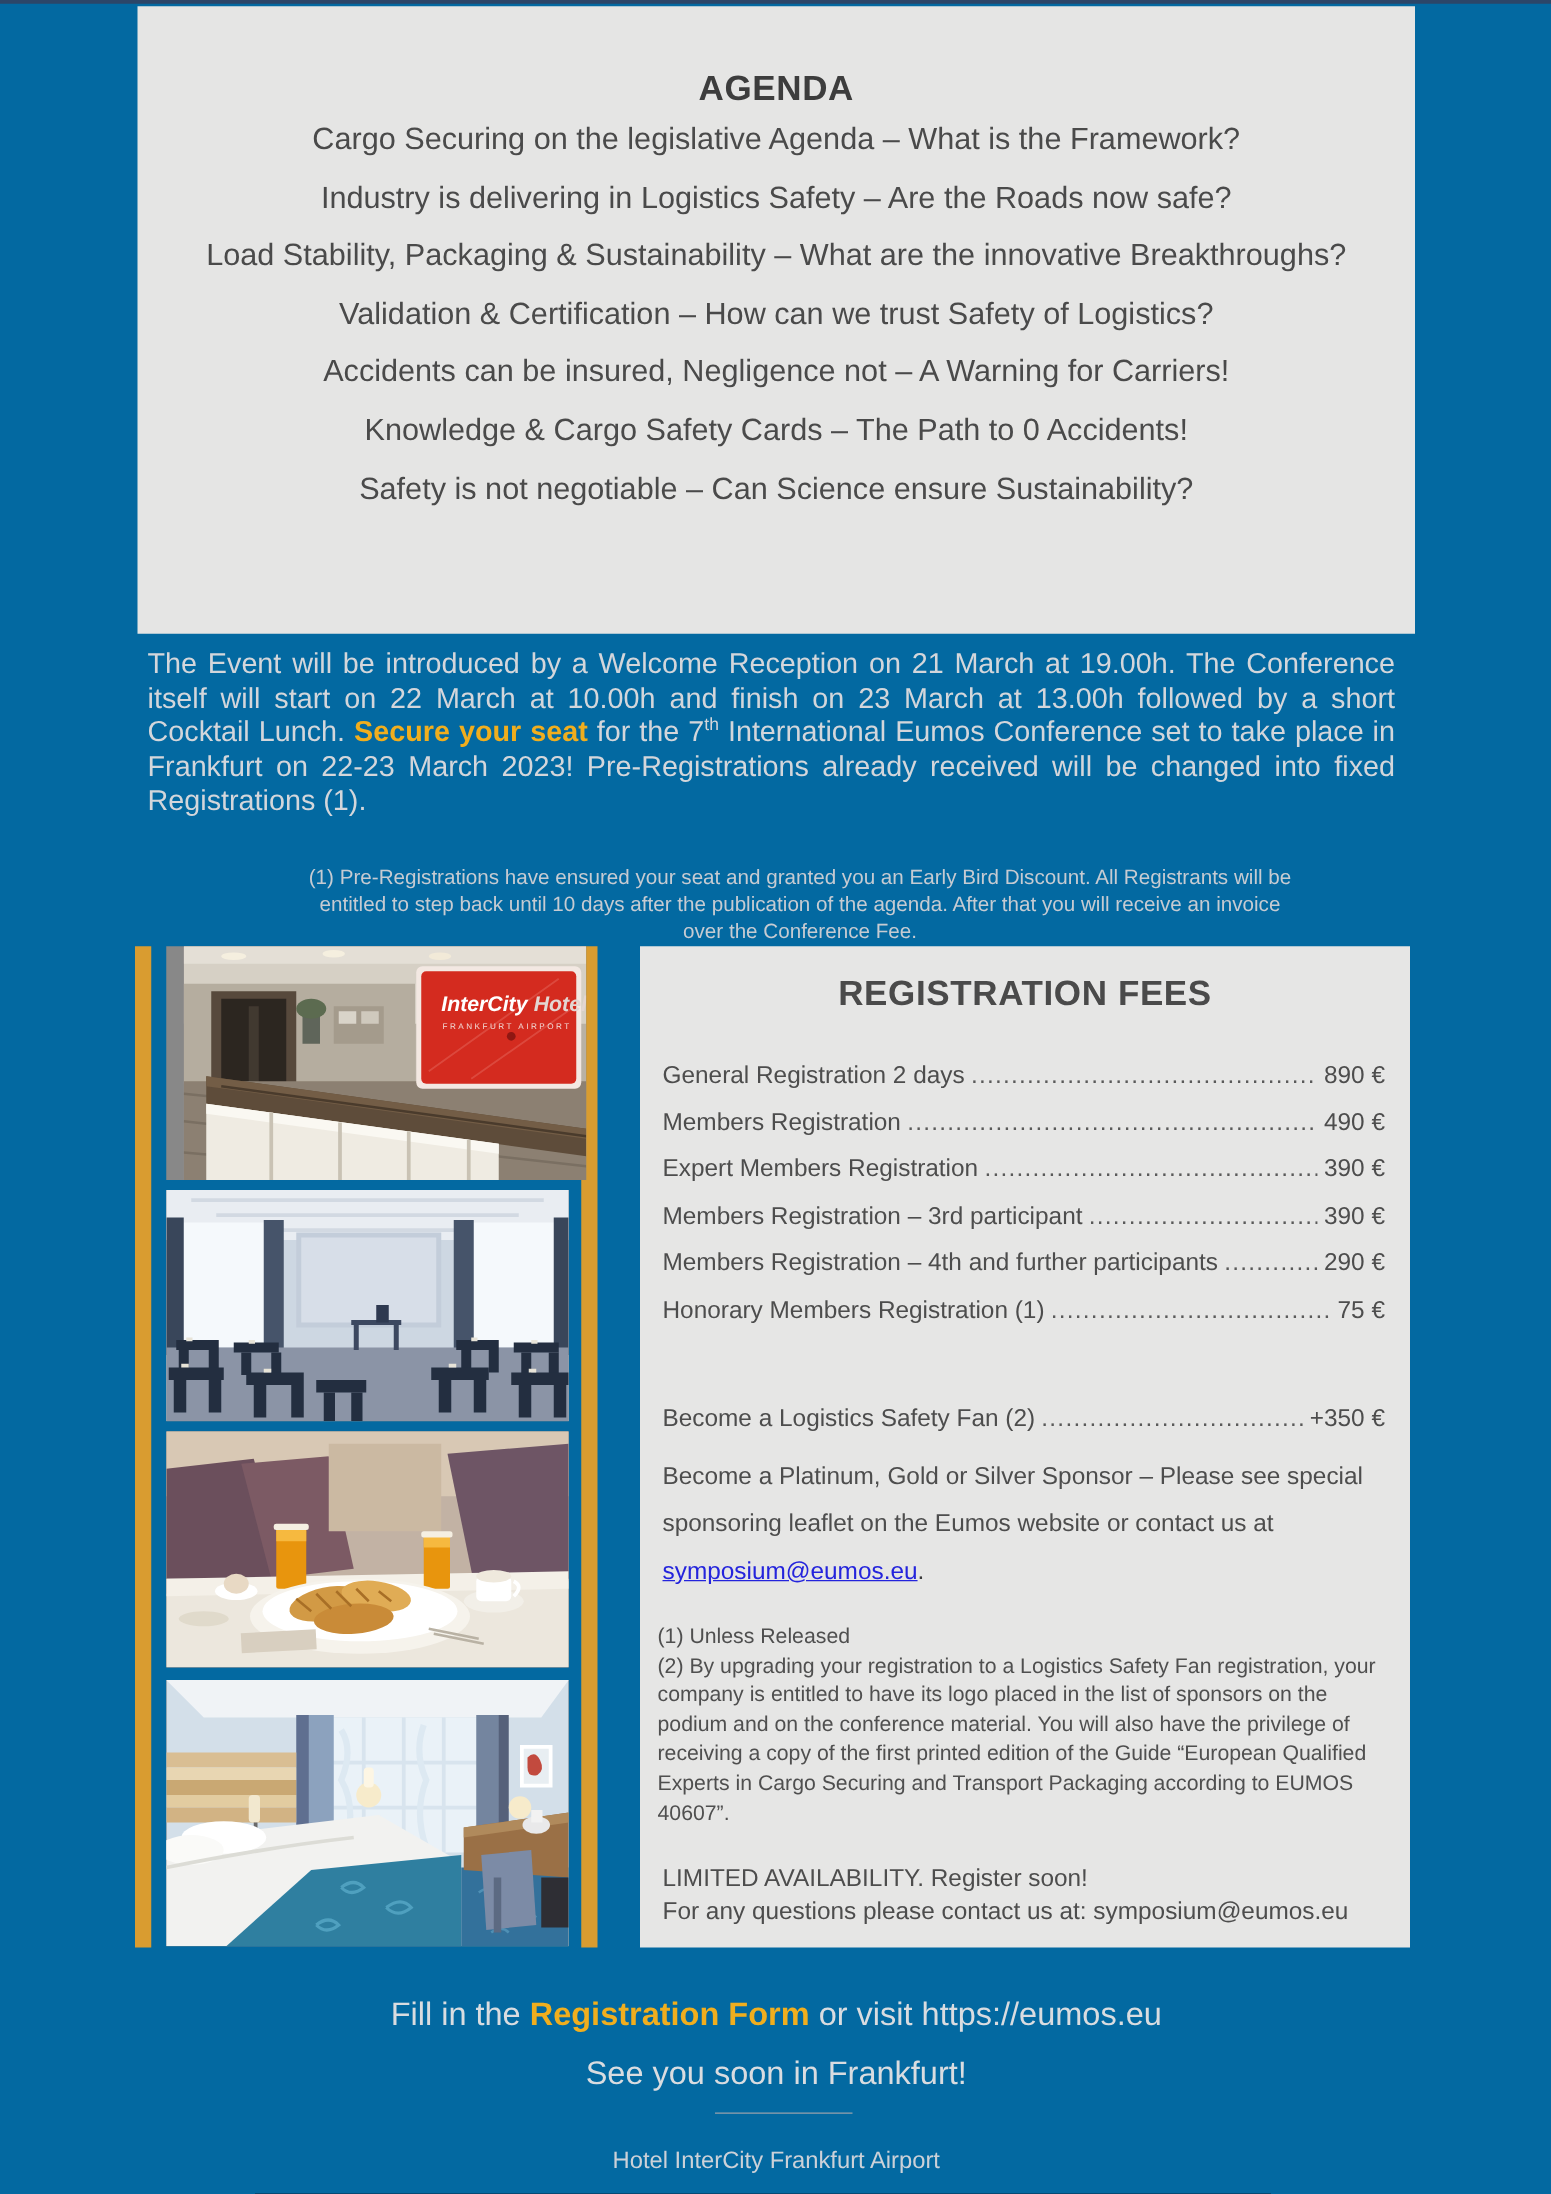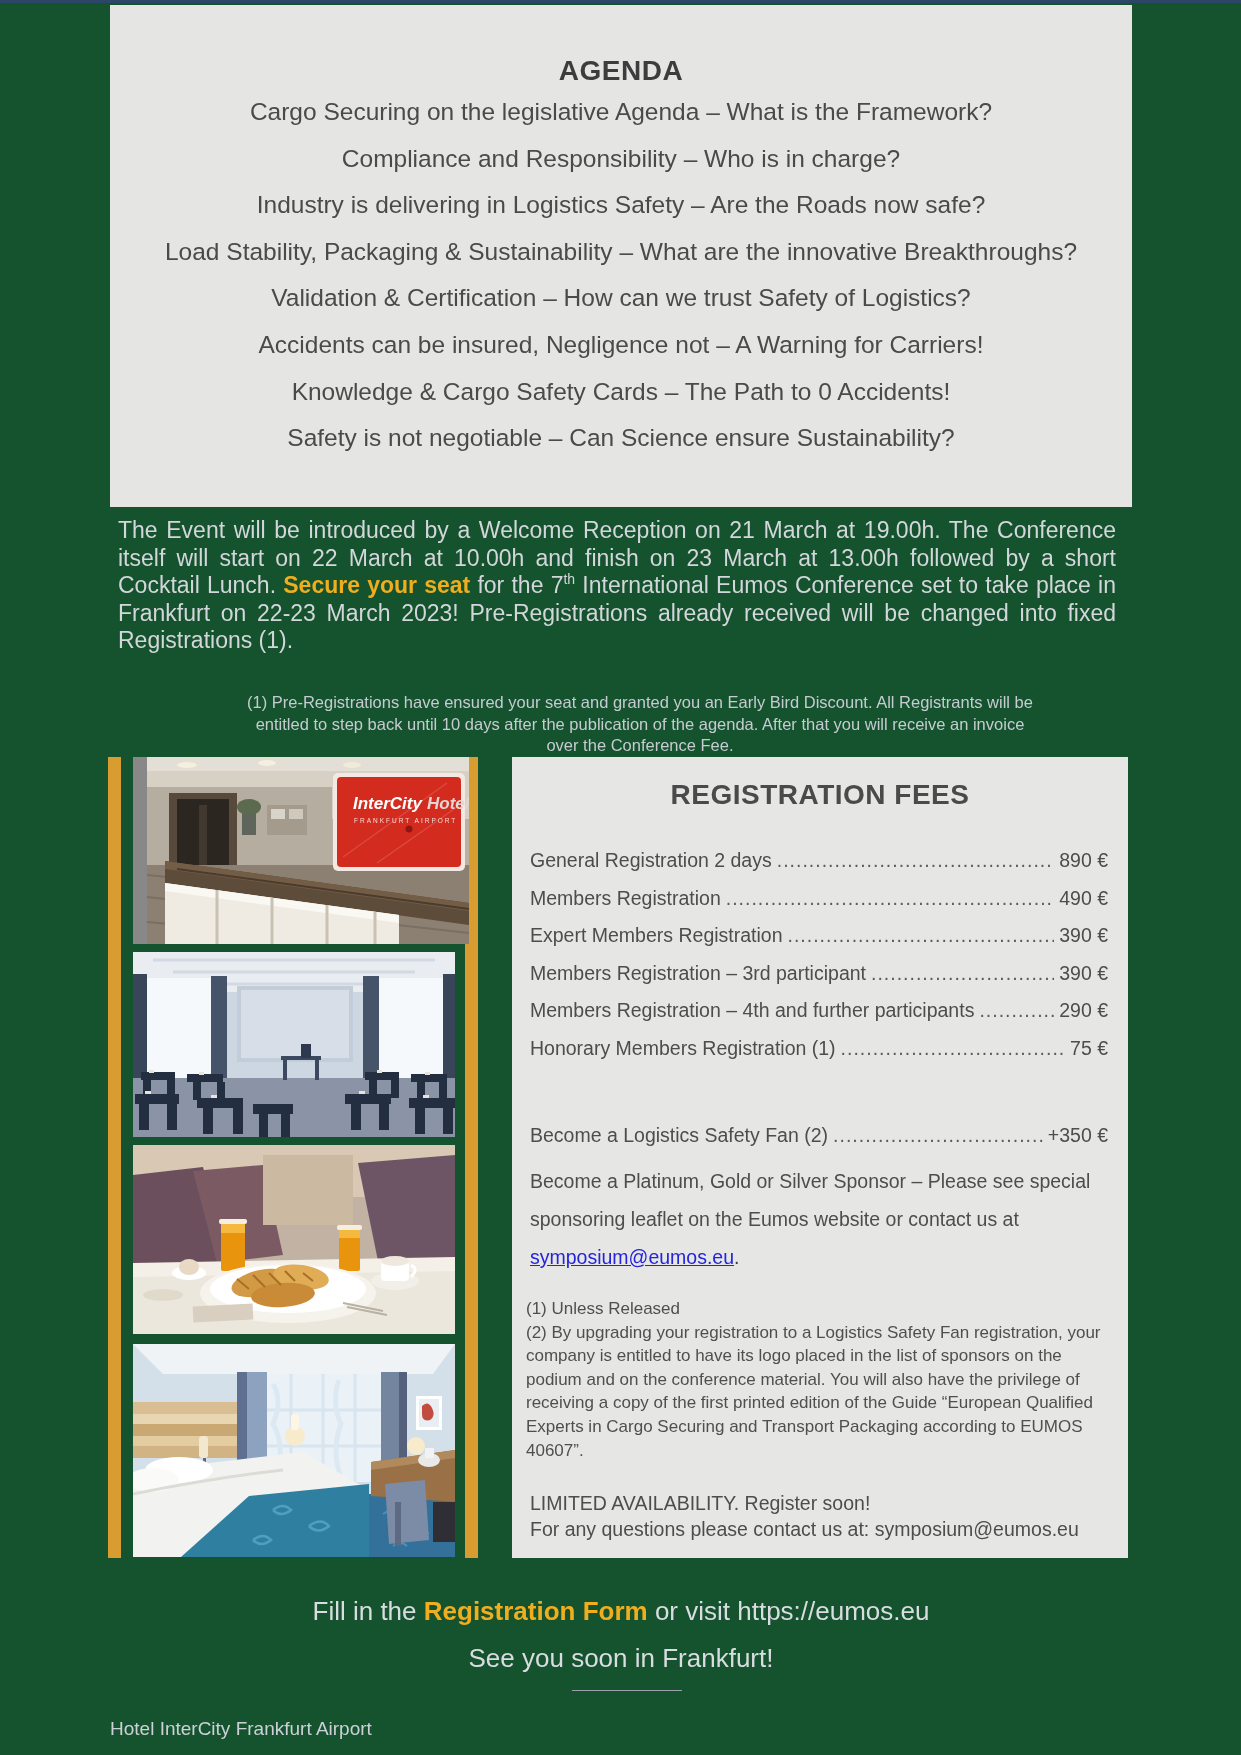--- a/index.html
+++ b/index.html
@@ -1,18 +1,18 @@
 <!DOCTYPE html>
 <html><head>
 <meta charset="utf-8">
 <style>
   html,body{margin:0;padding:0;background:#0d1c30;}
   #page{
     position:relative;width:1241px;height:1755px;overflow:hidden;
-    background:#14532d;
+    background:#0369a1;
     font-family:"Liberation Sans", sans-serif;
   }
   #top-line{position:absolute;left:0;top:0;width:1241px;height:3px;background:#2c4668;}
 
   
   .agenda-box{
     position:absolute;left:110px;top:5px;width:1022px;height:502px;
     background:#e5e5e4;
   }
   .agenda-title{
@@ -77,34 +77,33 @@
   .fees-bottom{position:absolute;left:18px;top:733px;width:578px;
     font-size:19.5px;line-height:26px;color:#4d4d4d;}
 
   
   .footer-line1{position:absolute;left:110px;top:1596px;width:1022px;text-align:center;
     font-size:26px;color:#d9dce0;}
   .footer-line2{position:absolute;left:110px;top:1631px;width:1022px;text-align:center;
     font-size:26px;color:#d9dce0;margin-top:12px;}
   .footer-divider{position:absolute;left:572px;top:1690px;width:110px;height:0;
     border-top:1px solid #98a1ac;}
-  .footer-hotel{position:absolute;left:110px;top:1718px;width:1022px;
+  .footer-hotel{position:absolute;left:110px;top:1718px;width:1022px;text-align:center;
     font-size:19px;color:#ccd1d8;}
 </style>
 </head>
 <body>
 
 <div id="page">
   <div id="top-line"></div>
 
   <div class="agenda-box">
     <div class="agenda-title">AGENDA</div>
     <div class="agenda-items">
       <div class="agenda-item">Cargo Securing on the legislative Agenda – What is the Framework?</div>
-      <div class="agenda-item">Compliance and Responsibility – Who is in charge?</div>
       <div class="agenda-item">Industry is delivering in Logistics Safety – Are the Roads now safe?</div>
       <div class="agenda-item">Load Stability, Packaging &amp; Sustainability – What are the innovative Breakthroughs?</div>
       <div class="agenda-item">Validation &amp; Certification – How can we trust Safety of Logistics?</div>
       <div class="agenda-item">Accidents can be insured, Negligence not – A Warning for Carriers!</div>
       <div class="agenda-item">Knowledge &amp; Cargo Safety Cards – The Path to 0 Accidents!</div>
       <div class="agenda-item">Safety is not negotiable – Can Science ensure Sustainability?</div>
     </div>
   </div>
 
   <div class="intro"><span>The Event will be introduced by a Welcome Reception on 21 March at 19.00h. The Conference itself will start on 22 March at 10.00h and finish on 23 March at 13.00h followed by a short Cocktail Lunch. </span><span class="hl-yellow">Secure your seat</span><span> for the 7</span><sup>th</sup><span> International Eumos Conference set to take place in Frankfurt on 22-23 March 2023! Pre-Registrations already received will be changed into fixed Registrations (1).</span></div>

